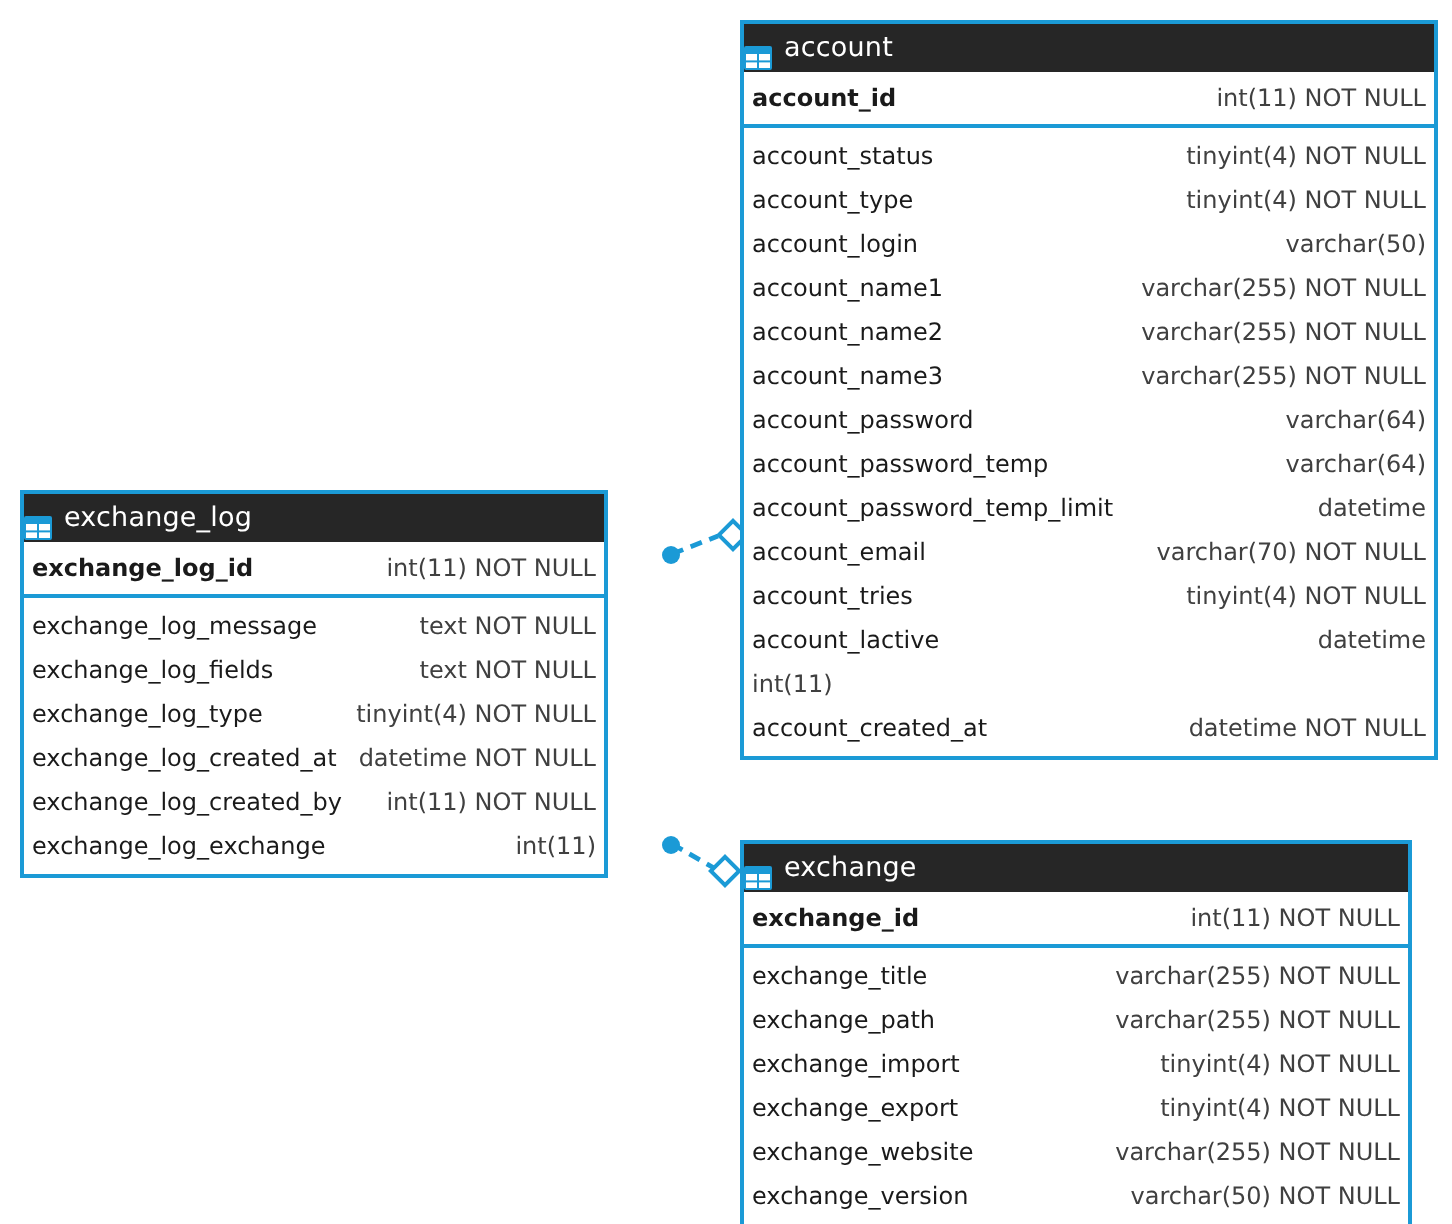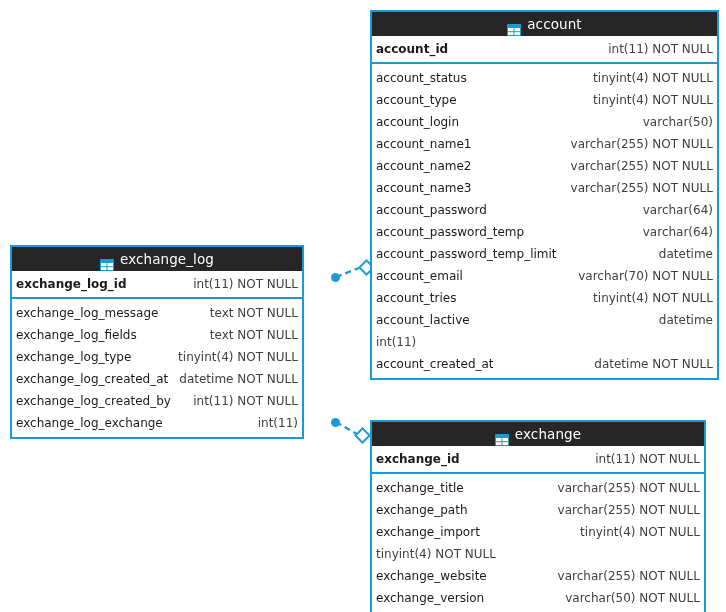--- a/index.html
+++ b/index.html
@@ -35,21 +35,20 @@
     box-sizing: border-box;
     border: 2px solid #1b9ad6;
     background: #ffffff;
     overflow: hidden;
   }
   .entity-header {
     background: #262626;
     color: #ffffff;
     height: 24px;
     line-height: 24px;
-    text-align: center;
     font-size: 13.5px;
     letter-spacing: 0.1px;
     position: relative;
     white-space: nowrap;
   }
   .entity-header .hdr-inner {
     display: inline-flex;
     align-items: center;
     gap: 6px;
     height: 24px;
@@ -287,20 +286,21 @@
       </div>
       <div class="row">
         <span class="col-name">exchange_path</span>
         <span class="col-type">varchar(255) NOT NULL</span>
       </div>
       <div class="row">
         <span class="col-name">exchange_import</span>
         <span class="col-type">tinyint(4) NOT NULL</span>
       </div>
       <div class="row">
+        <span class="col-name">exchange_export</span>
         <span class="col-type">tinyint(4) NOT NULL</span>
       </div>
       <div class="row">
         <span class="col-name">exchange_website</span>
         <span class="col-type">varchar(255) NOT NULL</span>
       </div>
       <div class="row">
         <span class="col-name">exchange_version</span>
         <span class="col-type">varchar(50) NOT NULL</span>
       </div>

